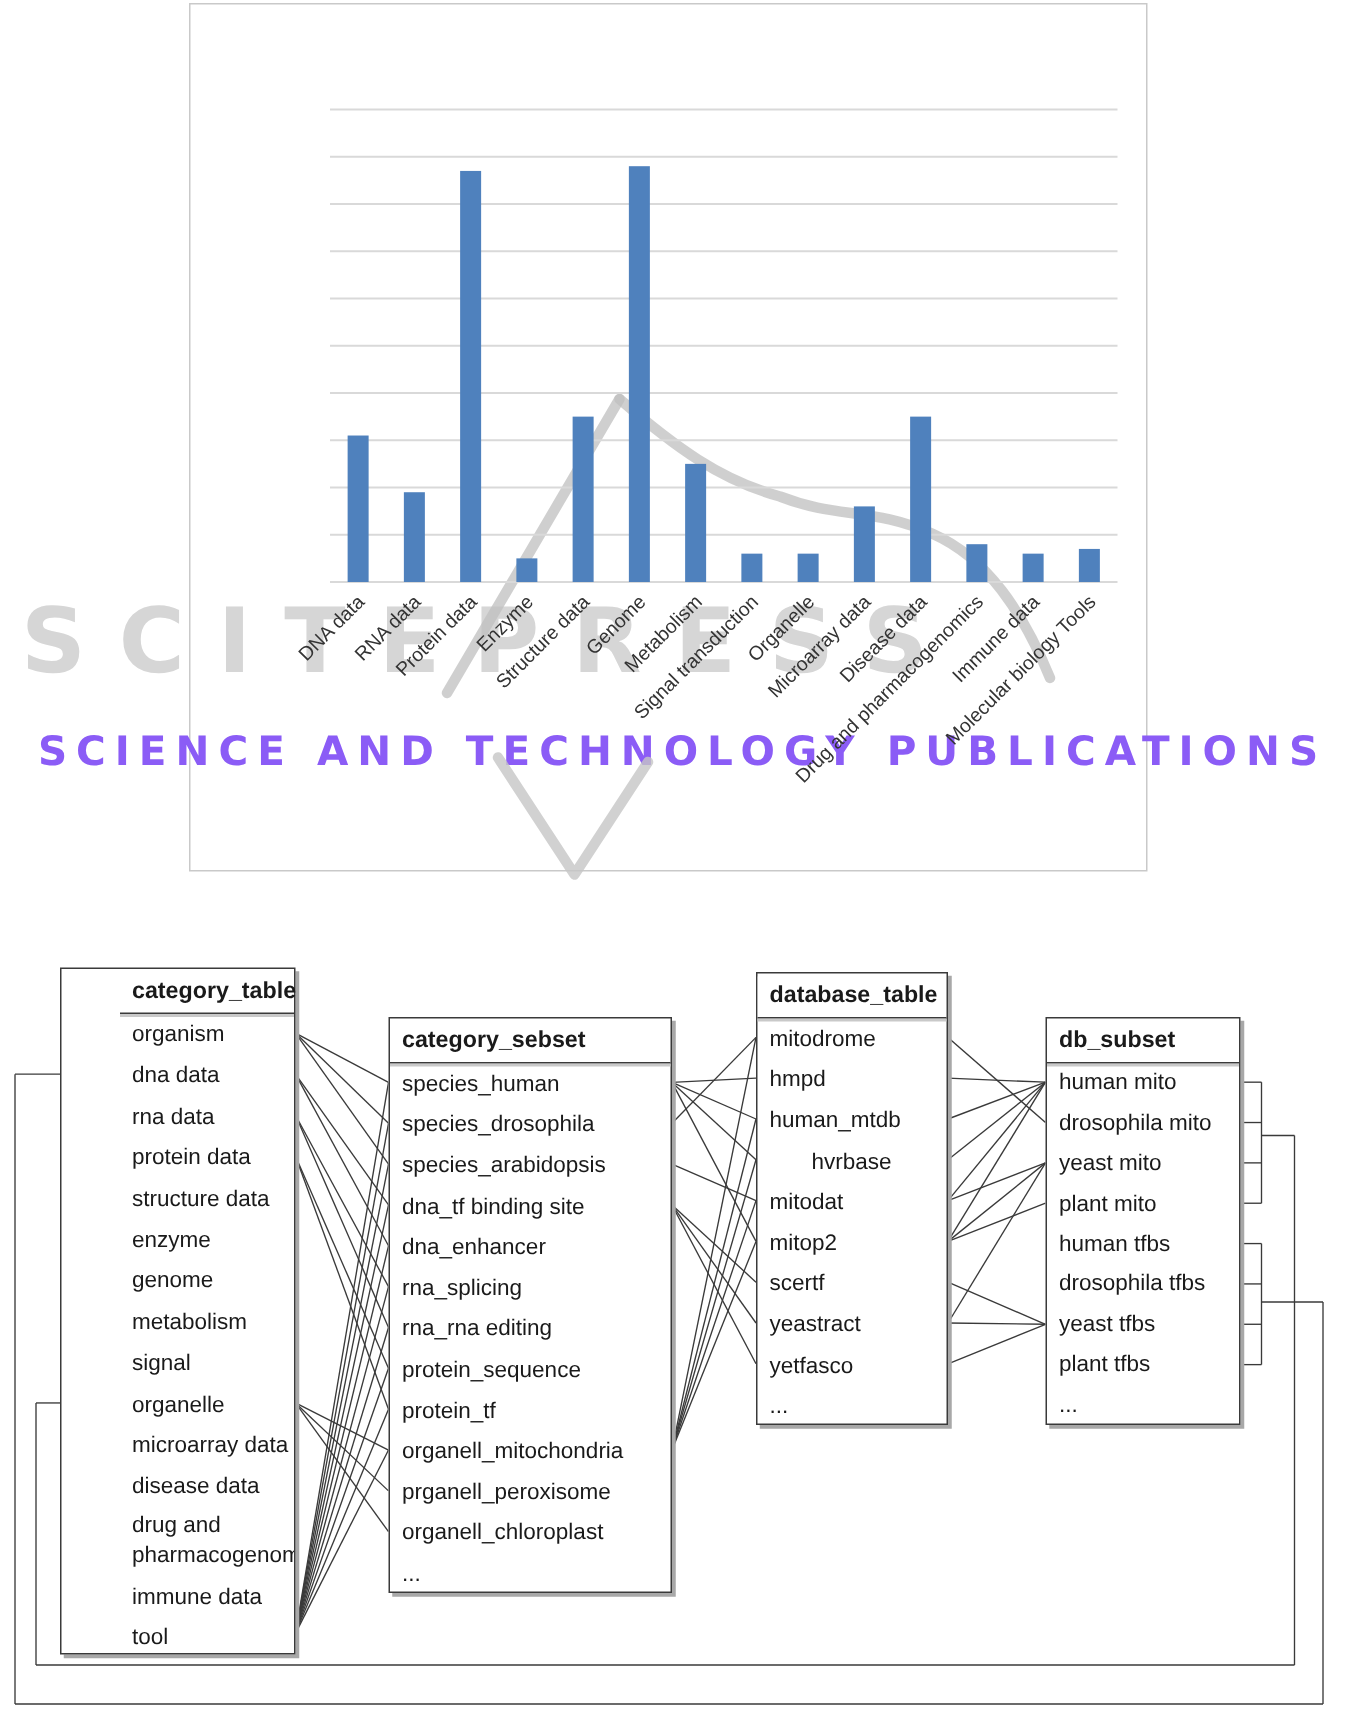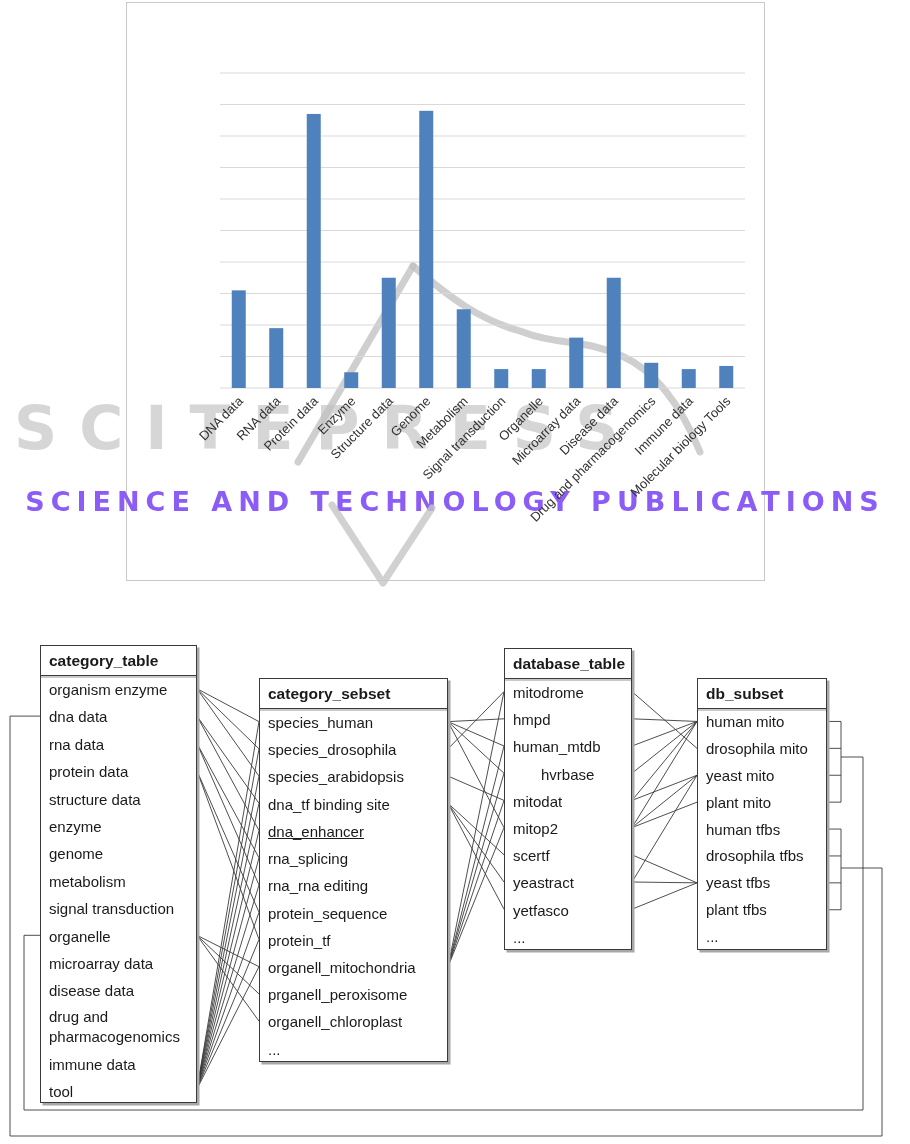--- a/index.html
+++ b/index.html
@@ -147,21 +147,21 @@
       <line x1="827" y1="882.8499999999999" x2="841" y2="882.8499999999999" stroke="#3a3a3a" stroke-width="0.9"></line>
       <line x1="827" y1="909.7499999999999" x2="841" y2="909.7499999999999" stroke="#3a3a3a" stroke-width="0.9"></line>
       <line x1="841" y1="829.05" x2="841" y2="909.7499999999999" stroke="#3a3a3a" stroke-width="0.9"></line>
       <line x1="841" y1="868" x2="882" y2="868" stroke="#3a3a3a" stroke-width="0.9"></line>
       <line x1="882" y1="868" x2="882" y2="1136" stroke="#3a3a3a" stroke-width="0.9"></line>
       <line x1="882" y1="1136" x2="10" y2="1136" stroke="#3a3a3a" stroke-width="0.9"></line>
       <line x1="10" y1="1136" x2="10" y2="716.1" stroke="#3a3a3a" stroke-width="0.9"></line>
       <line x1="10" y1="716.1" x2="40" y2="716.1" stroke="#3a3a3a" stroke-width="0.9"></line>
     </svg>
 
-  <div class="dbtable" id="t0" style="left: 40px; top: 645px; width: 157px; height: 457.6px;">
+  <div class="dbtable" id="t0" style="left: 40px; top: 645px; width: 157px; height: 457.6px; padding-left: 39px;">
     <div class="header">category_table</div>
     <div class="rows">
         <div class="row" style="line-height: 27.4px; height: 27.4px;">organism enzyme</div>
         <div class="row" style="line-height: 27.4px; height: 27.4px;">dna data</div>
         <div class="row" style="line-height: 27.4px; height: 27.4px;">rna data</div>
         <div class="row" style="line-height: 27.4px; height: 27.4px;">protein data</div>
         <div class="row" style="line-height: 27.4px; height: 27.4px;">structure data</div>
         <div class="row" style="line-height: 27.4px; height: 27.4px;">enzyme</div>
         <div class="row" style="line-height: 27.4px; height: 27.4px;">genome</div>
         <div class="row" style="line-height: 27.4px; height: 27.4px;">metabolism</div>
@@ -174,21 +174,21 @@
         <div class="row" style="line-height: 27.4px; height: 27.4px;">tool</div>
       </div>
   </div>
   <div class="dbtable" id="t1" style="left: 259px; top: 678px; width: 189px; height: 383.99px;">
     <div class="header">category_sebset</div>
     <div class="rows">
         <div class="row" style="line-height: 27.23px; height: 27.23px;">species_human</div>
         <div class="row" style="line-height: 27.23px; height: 27.23px;">species_drosophila</div>
         <div class="row" style="line-height: 27.23px; height: 27.23px;">species_arabidopsis</div>
         <div class="row" style="line-height: 27.23px; height: 27.23px;">dna_tf binding site</div>
-        <div class="row" style="line-height: 27.23px; height: 27.23px; text-decoration: underline;">dna_enhancer</div>
+        <div class="row" style="line-height: 27.23px; height: 27.23px;">dna_enhancer</div>
         <div class="row" style="line-height: 27.23px; height: 27.23px;">rna_splicing</div>
         <div class="row" style="line-height: 27.23px; height: 27.23px;">rna_rna editing</div>
         <div class="row" style="line-height: 27.23px; height: 27.23px;">protein_sequence</div>
         <div class="row" style="line-height: 27.23px; height: 27.23px;">protein_tf</div>
         <div class="row" style="line-height: 27.23px; height: 27.23px;">organell_mitochondria</div>
         <div class="row" style="line-height: 27.23px; height: 27.23px;">prganell_peroxisome</div>
         <div class="row" style="line-height: 27.23px; height: 27.23px;">organell_chloroplast</div>
         <div class="row" style="line-height: 27.23px; height: 27.23px;">...</div>
       </div>
   </div>

